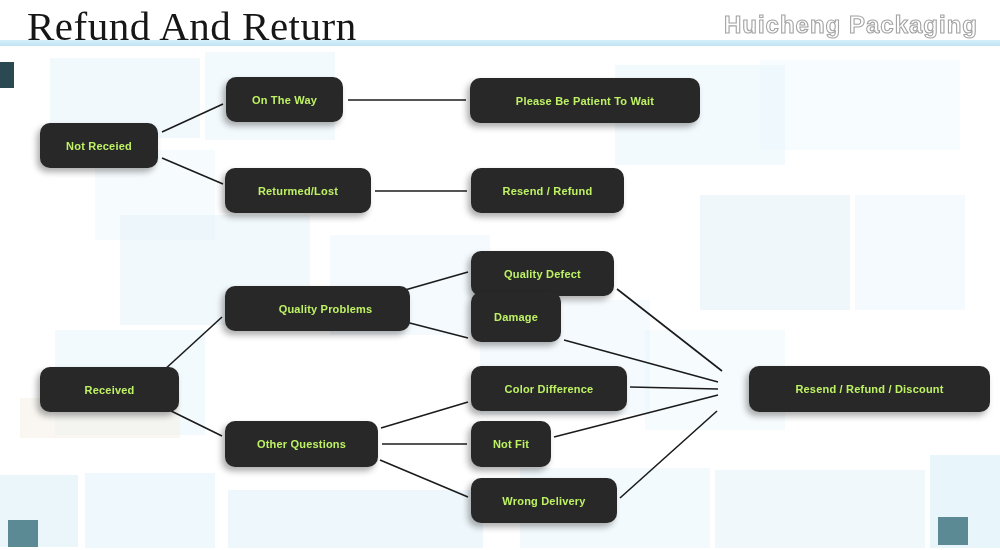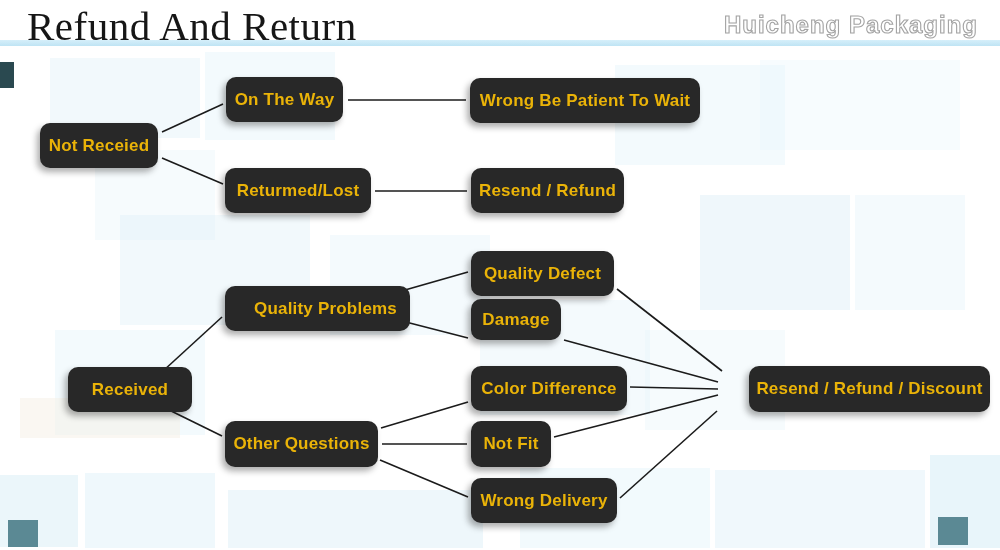--- a/index.html
+++ b/index.html
@@ -21,23 +21,23 @@
     color:#ffffff;-webkit-text-stroke:1.1px #a3a3a3;
   }
   .header-rule{
     position:absolute;left:0;top:40px;width:1000px;height:6px;
     background:linear-gradient(#d6effa,#bfe4f4);
   }
   
   .connectors{position:absolute;left:0;top:0;width:1000px;height:550px;}
   .connectors line{stroke:#1b1b1b;stroke-width:1.6;}
   .node{
-    position:absolute;background:#282828;color:#eab308;border-radius:10px;
+    position:absolute;background:#282828;color:#bef264;border-radius:10px;
     display:flex;align-items:center;justify-content:center;
-    font-size:17px;font-weight:bold;letter-spacing:.2px;white-space:nowrap;
+    font-size:11px;font-weight:bold;letter-spacing:.2px;white-space:nowrap;
     box-shadow:-3px 4px 6px rgba(20,20,20,.35);
   }
   .teal-sq{position:absolute;}
 </style>
 </head>
 <body>
 
 <div class="page">
 
   <div>
@@ -87,27 +87,27 @@
     <line x1="617" y1="289" x2="722" y2="371"></line>
     <line x1="564" y1="340" x2="718" y2="382"></line>
     <line x1="630" y1="387" x2="718" y2="389"></line>
     <line x1="554" y1="437" x2="718" y2="395"></line>
     <line x1="620" y1="498" x2="717" y2="411"></line>
   </svg>
 
   <main>
     <div class="node" style="left:40px;top:123px;width:118px;height:45px;">Not Receied</div>
     <div class="node" style="left:226px;top:77px;width:117px;height:45px;">On The Way</div>
-    <div class="node" style="left:470px;top:78px;width:230px;height:45px;">Wrong Be Patient To Wait</div>
+    <div class="node" style="left:470px;top:78px;width:230px;height:45px;">Please Be Patient To Wait</div>
     <div class="node" style="left:225px;top:168px;width:146px;height:45px;">Returmed/Lost</div>
     <div class="node" style="left:471px;top:168px;width:153px;height:45px;">Resend / Refund</div>
     <div class="node" style="left:225px;top:286px;width:169px;height:45px;padding-left:16px;">Quality Problems</div>
     <div class="node" style="left:471px;top:251px;width:143px;height:45px;">Quality Defect</div>
-    <div class="node" style="left:471px;top:299px;width:90px;height:41px;text-align:right;">Damage</div>
-    <div class="node" style="left:40px;top:367px;width:124px;height:45px;margin-left:28px;">Received</div>
+    <div class="node" style="left:471px;top:292px;width:90px;height:50px;text-align:right;">Damage</div>
+    <div class="node" style="left:40px;top:367px;width:139px;height:45px;">Received</div>
     <div class="node" style="left:471px;top:366px;width:156px;height:45px;">Color Difference</div>
     <div class="node" style="left:225px;top:421px;width:153px;height:46px;">Other Questions</div>
     <div class="node" style="left:471px;top:421px;width:80px;height:46px;">Not Fit</div>
     <div class="node" style="left:471px;top:478px;width:146px;height:45px;">Wrong Delivery</div>
     <div class="node" style="left:721px;top:366px;width:241px;height:46px;margin-left:28px;">Resend / Refund / Discount</div>
   </main>
 
 </div>
 
 </body></html>

